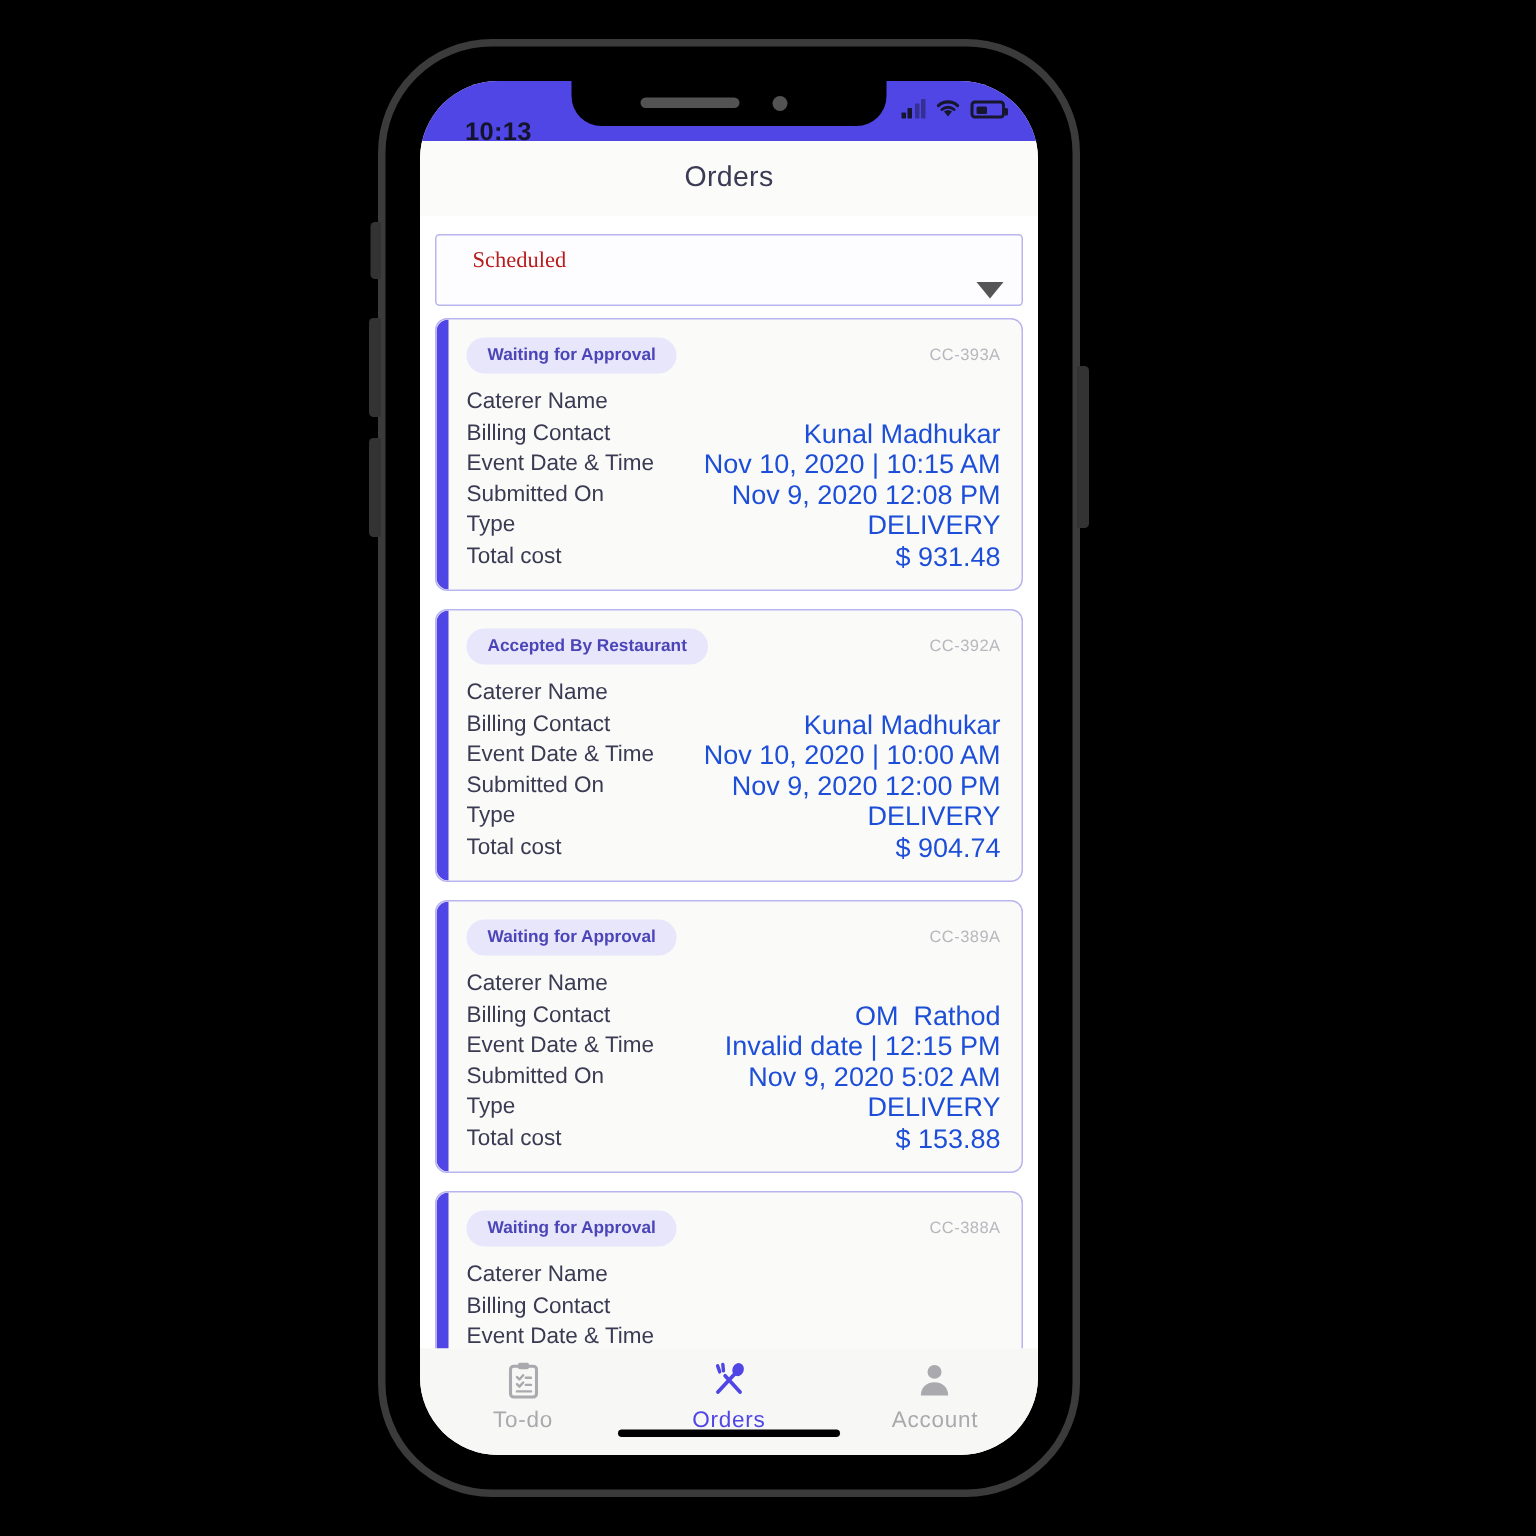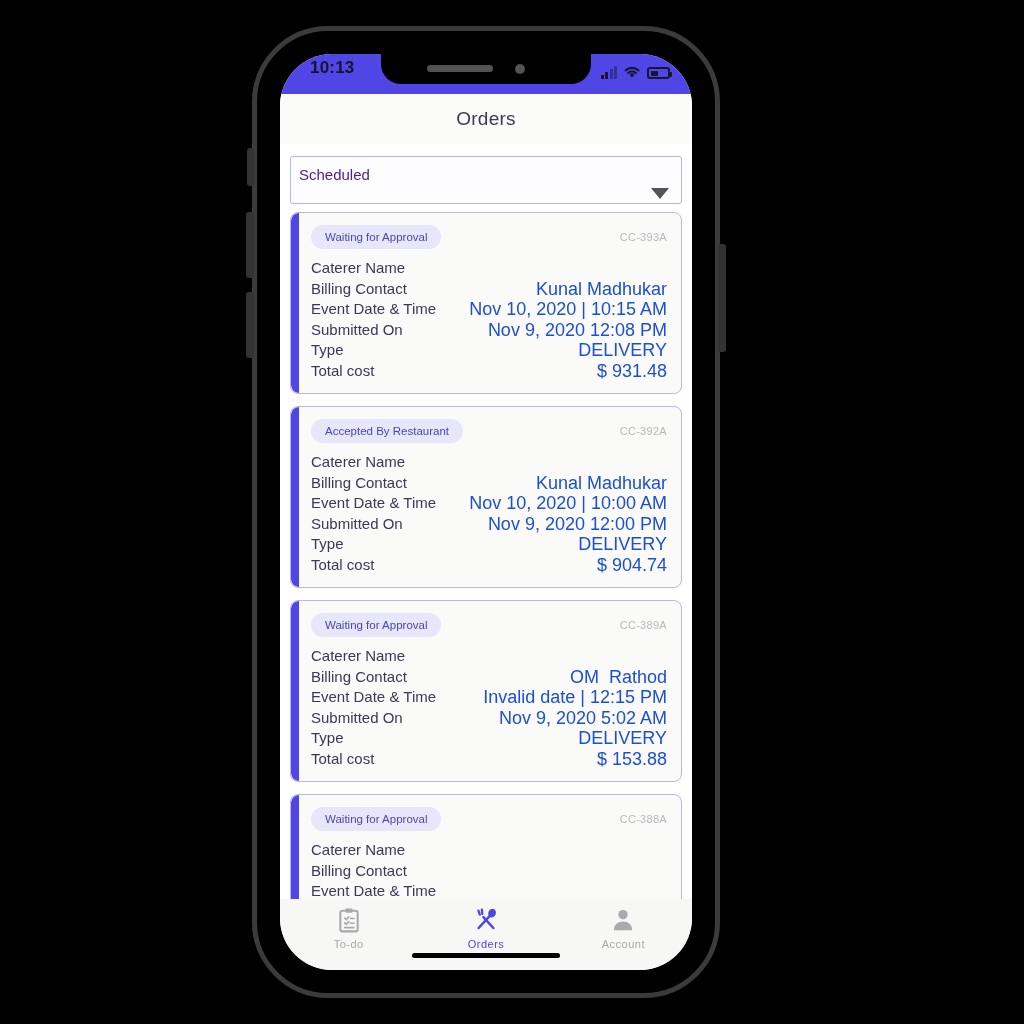--- a/index.html
+++ b/index.html
@@ -56,21 +56,21 @@
   
   .statusbar {
     position: relative;
     height: 40px;
     background: #4f46e5;
     color: #17173a;
   }
   .status-time {
     position: absolute;
     left: 30px;
-    top: 4px;
+    top: 24px;
     font-size: 17px;
     font-weight: bold;
     letter-spacing: 0.2px;
     color: #14142e;
   }
   .status-icons {
     position: absolute;
     right: 22px;
     top: 11px;
     display: flex;
@@ -162,24 +162,25 @@
     position: relative;
     margin: 12px 0 8px 0;
     height: 48px;
     border: 1px solid #b9b5ee;
     border-radius: 3px;
     background: #fdfdff;
     box-sizing: border-box;
   }
   .dropdown-value {
     position: absolute;
-    left: 8px;
+    left: 24px;
     top: 9px;
     font-size: 15px;
-    color: #4c1d95;
+    color: #b91c1c;
+    font-family: Liberation Serif, serif;
   }
   .dd-caret {
     position: absolute;
     right: 12px;
     bottom: 4px;
     width: 0; height: 0;
     border-left: 9px solid transparent;
     border-right: 9px solid transparent;
     border-top: 11px solid #555555;
   }
@@ -209,20 +210,21 @@
     margin-bottom: 9px;
   }
   .status-badge {
     display: inline-block;
     background: #e8e6fb;
     color: #4b45b8;
     font-size: 11.5px;
     padding: 6px 14px;
     border-radius: 14px;
     white-space: nowrap;
+    font-weight: bold;
   }
   .order-id {
     font-size: 11px;
     color: #b7b7bd;
     letter-spacing: .3px;
     text-align: center;
   }
   .row {
     display: flex;
     justify-content: space-between;
@@ -252,21 +254,21 @@
     box-sizing: border-box;
   }
   .tab {
     flex: 1;
     display: flex;
     flex-direction: column;
     align-items: center;
     gap: 5px;
   }
   .tab-label {
-    font-size: 11px;
+    font-size: 15px;
     letter-spacing: .5px;
     color: #a9a9ae;
   }
   .tab.active .tab-label { color: #4f46e5; }
   .tab-icon { width: 26px; height: 26px; display: block; }
   .home-indicator {
     position: absolute;
     left: 50%;
     transform: translateX(-50%);
     bottom: 12px;

